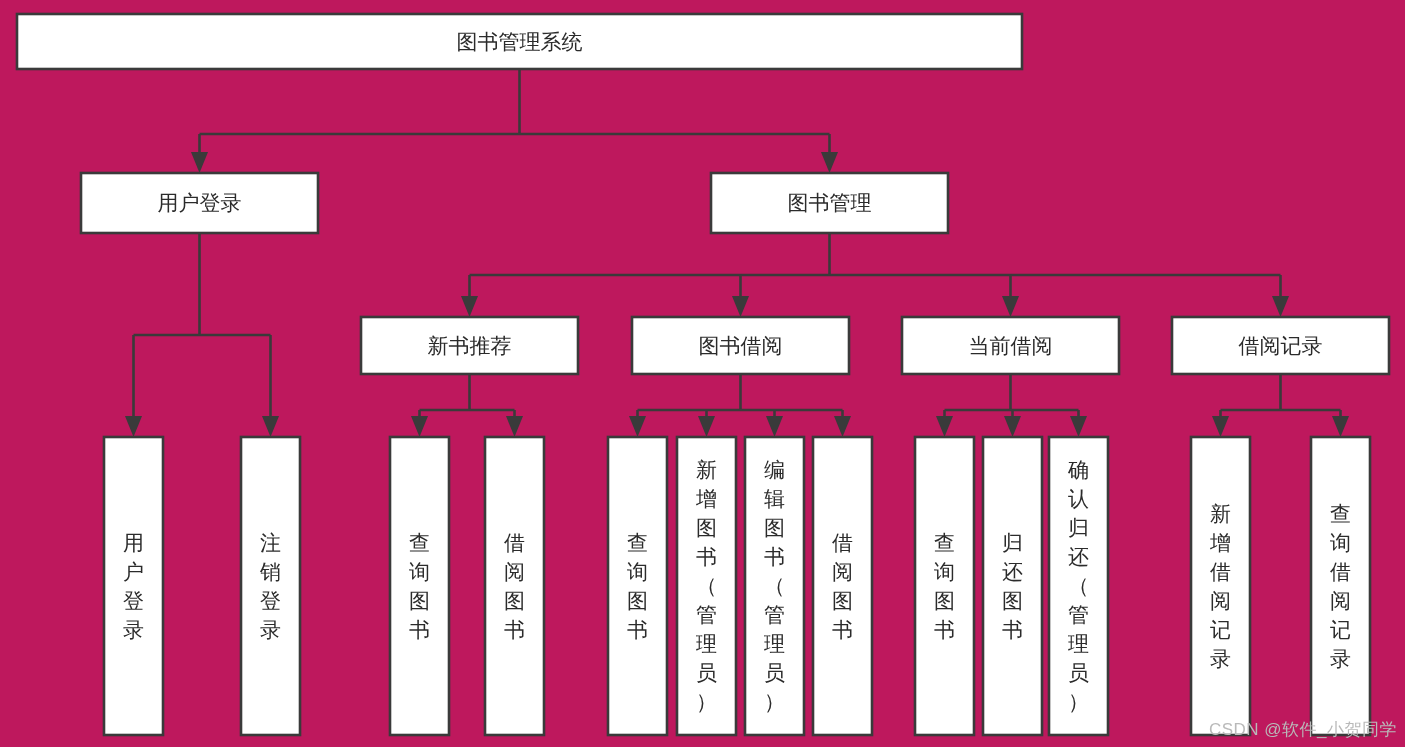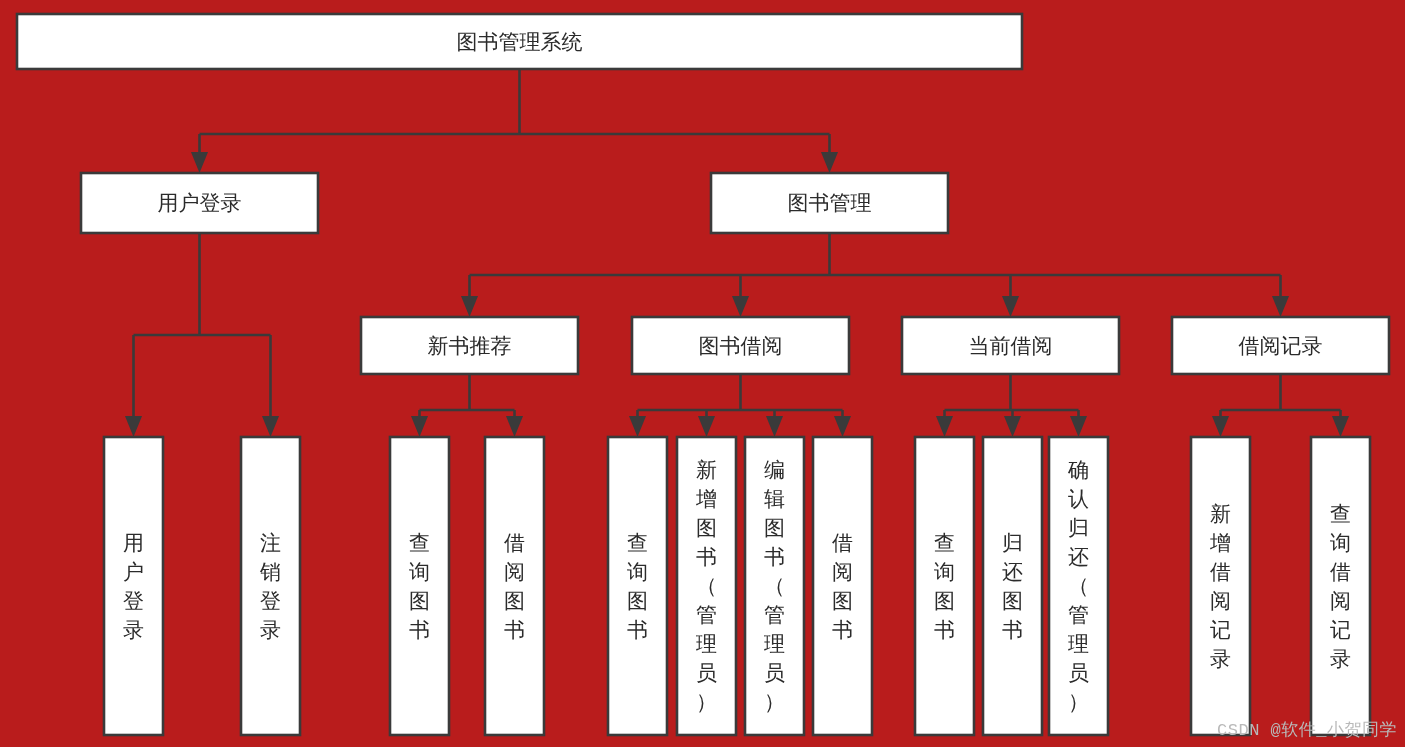--- a/index.html
+++ b/index.html
@@ -8,21 +8,21 @@
     padding: 0;
     background: #ffffff;
   }
   body {
     font-family: "DejaVu Sans", "Liberation Sans", sans-serif;
   }
   #diagram-root {
     position: relative;
     width: 1405px;
     height: 747px;
-    background: #b91c1c;
+    background: #be185d;
     overflow: hidden;
   }
   svg.tree-canvas {
     position: absolute;
     left: 0;
     top: 0;
     width: 1405px;
     height: 747px;
     display: block;
   }
@@ -58,21 +58,21 @@
     font-family: "DejaVu Sans", "Liberation Sans", sans-serif;
     font-size: 21px;
     text-anchor: middle;
   }
   .watermark-text {
     position: absolute;
     right: 8px;
     bottom: 6px;
     color: #b9b9b9;
     font-size: 17px;
-    font-family: Liberation Mono, monospace;
+    font-family: Liberation Sans, sans-serif;
     white-space: nowrap;
     letter-spacing: 0.5px;
     pointer-events: none;
     text-align: center;
   }
 </style>
 </head>
 <body>
 
 <div id="diagram-root">

